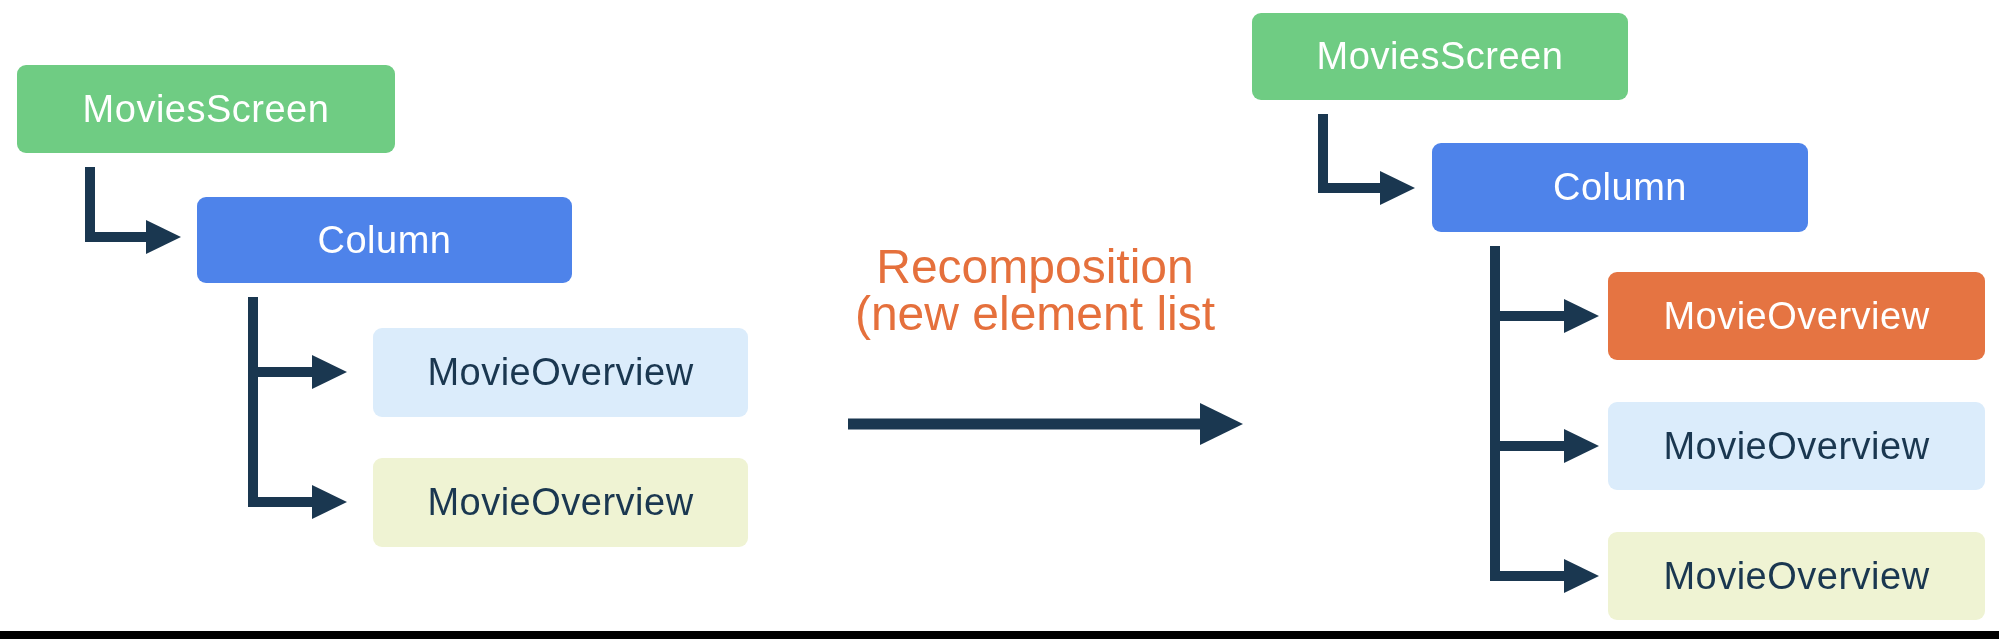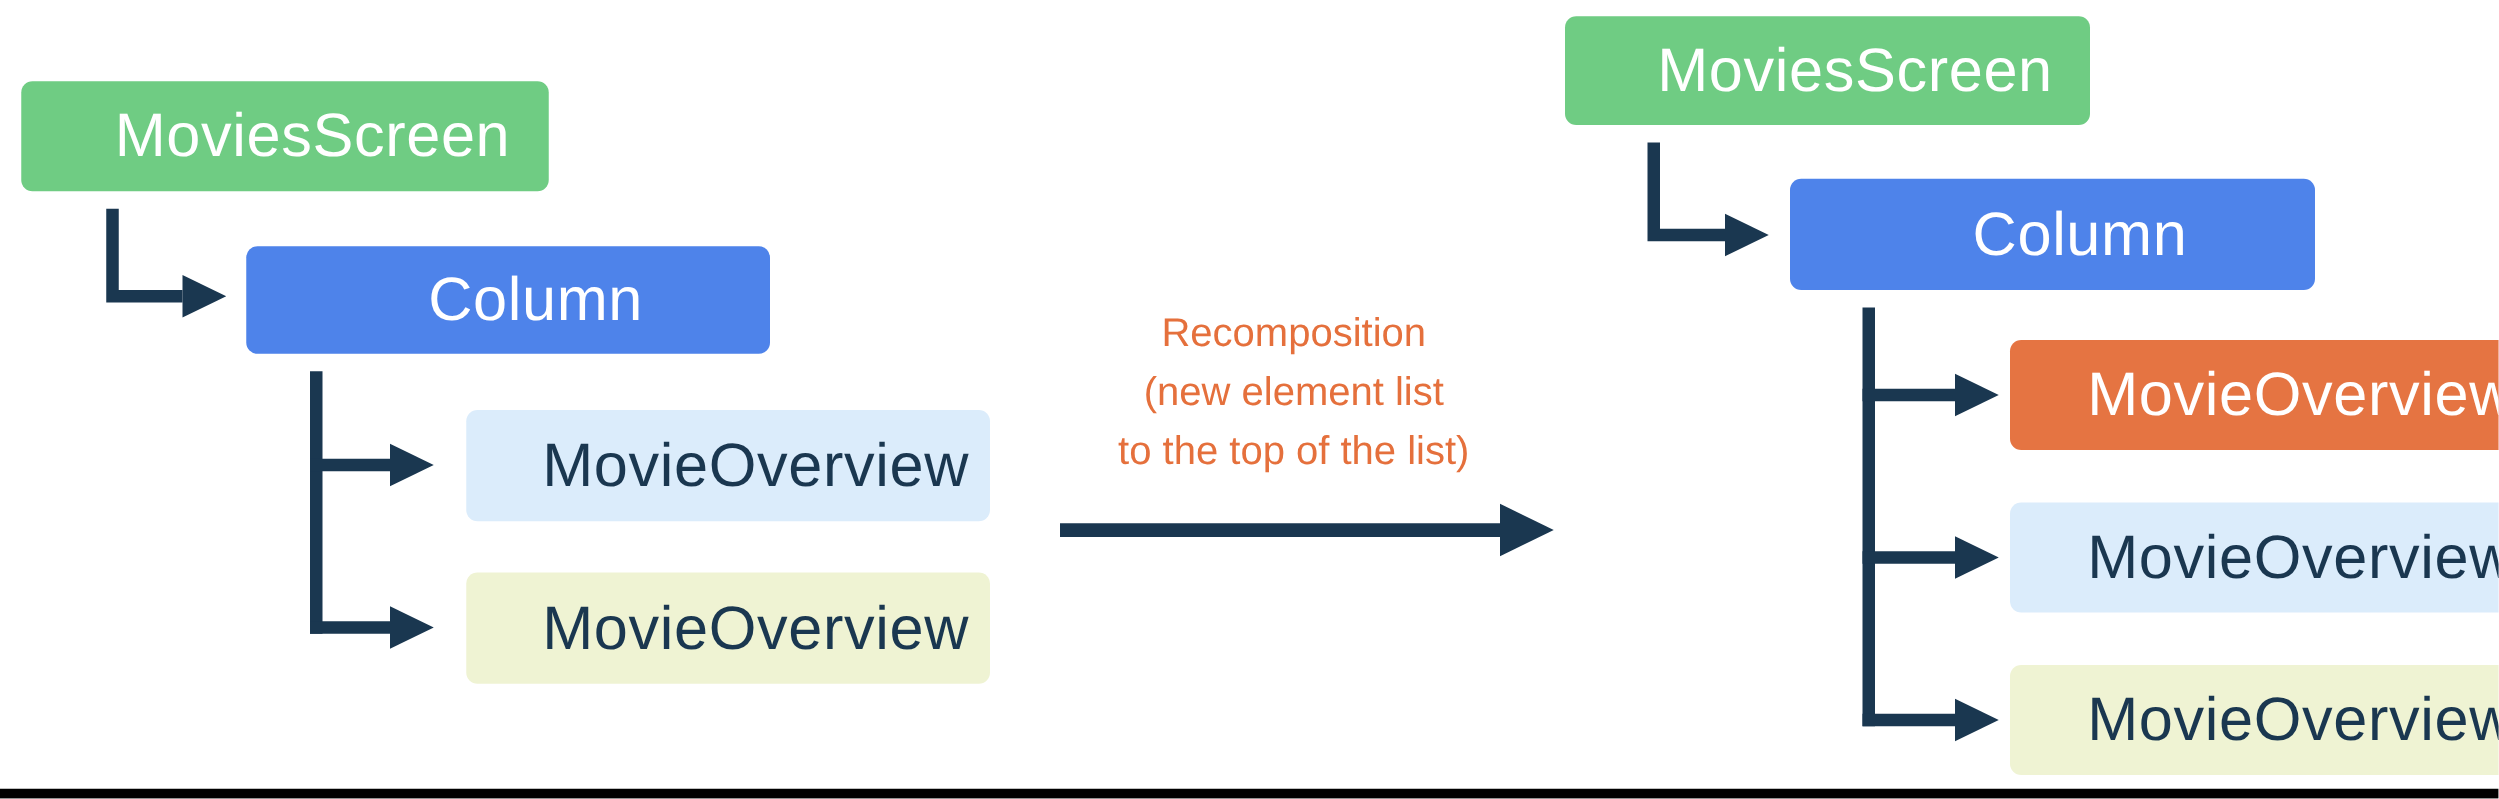--- a/index.html
+++ b/index.html
@@ -26,38 +26,37 @@
     left:0; top:0;
     width:1999px;
     height:639px;
   }
   .node{
     position:absolute;
     display:flex;
     align-items:center;
     justify-content:center;
     border-radius:9px;
-    font-size:49px;
+    font-size:38px;
     letter-spacing:0.5px;
     white-space:nowrap;
-    padding-left:44px;
   }
   .node.green{background:var(--node-green);color:#ffffff;}
   .node.blue{background:var(--node-blue);color:#ffffff;}
   .node.orange{background:var(--node-orange);color:#ffffff;}
   .node.lightblue{background:var(--node-light-blue);color:var(--connector-navy);}
   .node.lightyellow{background:var(--node-light-yellow);color:var(--connector-navy);}
   .annotation{
     position:absolute;
     left:805px;
     top:243px;
     width:460px;
     text-align:center;
     color:var(--annotation-orange);
-    font-size:32px;
+    font-size:48px;
     line-height:47px;
   }
   .bottom-bar{
     position:absolute;
     left:0;
     top:631px;
     width:1999px;
     height:8px;
     background:var(--bottom-bar);
   }
@@ -101,21 +100,20 @@
 
   <div class="node blue" style="left:197px; top:197px; width:375px; height:86px;">Column</div>
 
   <div class="node lightblue" style="left:373px; top:328px; width:375px; height:89px;">MovieOverview</div>
 
   <div class="node lightyellow" style="left:373px; top:458px; width:375px; height:89px;">MovieOverview</div>
 
   <div class="annotation">
     <div>Recomposition</div>
     <div>(new element list</div>
-    <div>to the top of the list)</div>
   </div>
 
   <div class="node green" style="left:1252px; top:13px; width:376px; height:87px;">MoviesScreen</div>
 
   <div class="node blue" style="left:1432px; top:143px; width:376px; height:89px;">Column</div>
 
   <div class="node orange" style="left:1608px; top:272px; width:377px; height:88px;">MovieOverview</div>
 
   <div class="node lightblue" style="left:1608px; top:402px; width:377px; height:88px;">MovieOverview</div>
 

